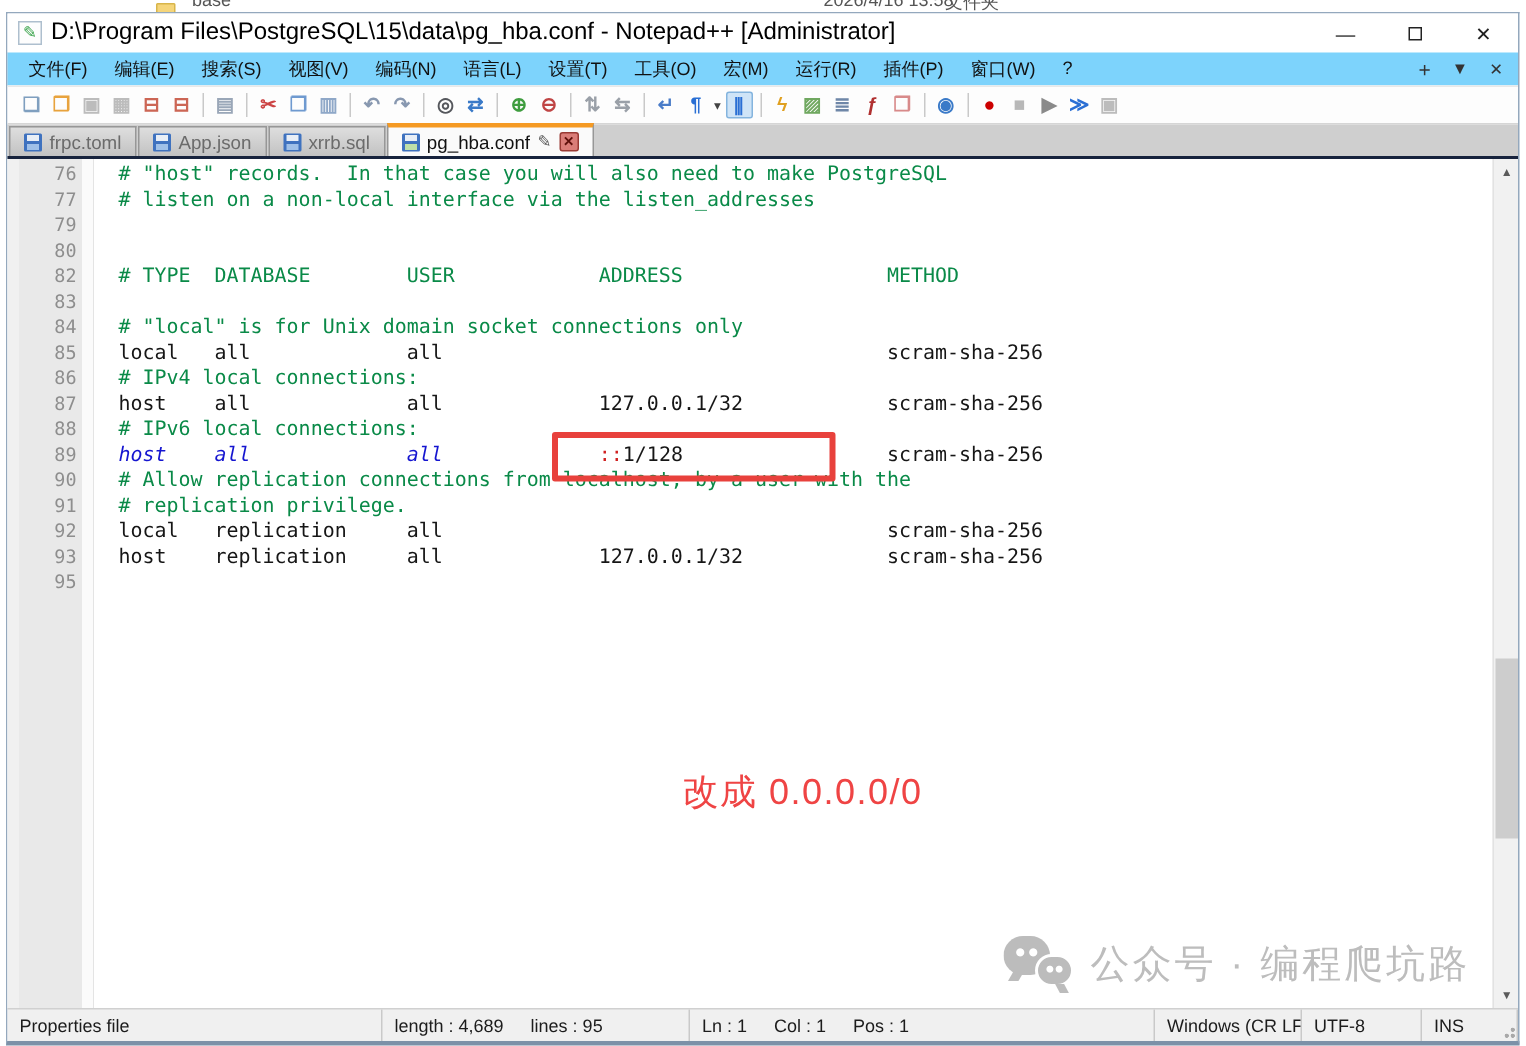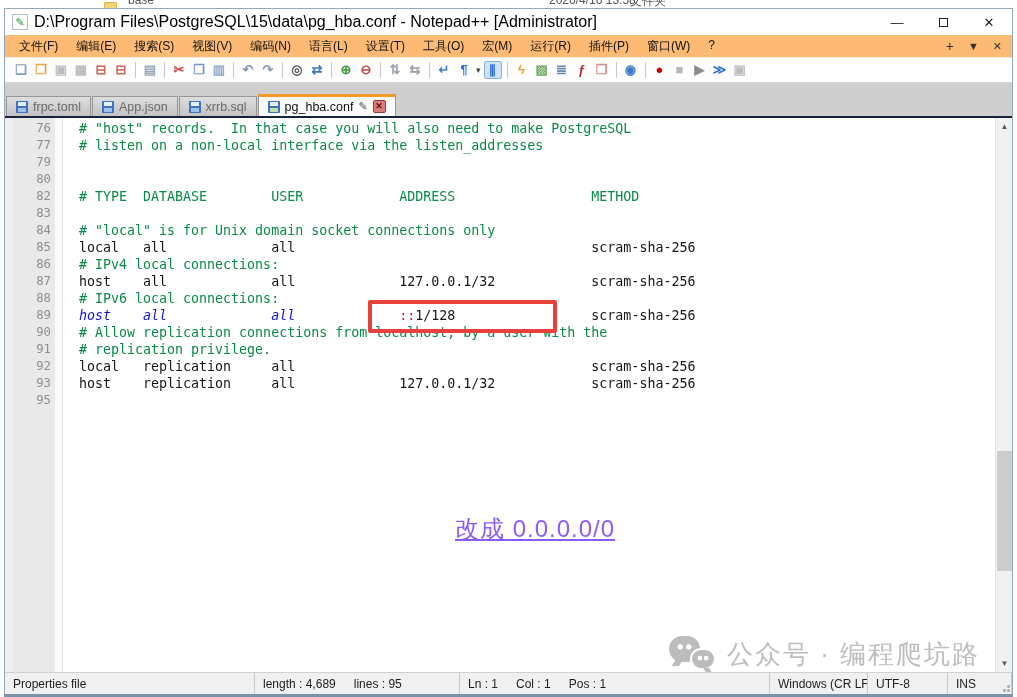--- a/index.html
+++ b/index.html
@@ -22,38 +22,38 @@
   .titlebar { height:26px; display:flex; align-items:center; background:#fff;
     padding-left:7px; flex:0 0 auto; }
   .app-icon { width:16px; height:16px; border:1px solid #aebfce; background:#fdfdfd;
     color:#2e9e40; font-size:11px; line-height:14px; text-align:center; margin-right:6px; }
   .title-text { font-size:16px; color:#000; }
   .win-controls { margin-left:auto; display:flex; height:100%; }
   .win-btn { width:46px; height:100%; display:flex; align-items:center; justify-content:center;
     font-size:13px; color:#222; cursor:default; }
   .win-btn.max span { display:block; width:9px; height:9px; border:1px solid #222; }
 
-  .menubar { height:22px; display:flex; align-items:center; background:#fdba74;
+  .menubar { height:22px; display:flex; align-items:center; background:#7dd3fc;
     padding-left:5px; flex:0 0 auto; font-size:12px; color:#111; }
   .menu-item { padding:2px 9px; }
   .menu-extras { margin-left:auto; display:flex; align-items:center; gap:14px;
     padding-right:10px; color:#333; }
   .menu-extras .mx { font-size:11px; }
   .menu-extras .mx.plus { font-size:14px; }
 
   .toolbar { height:26px; display:flex; align-items:center; background:#fdfdfd;
     border-top:1px solid #e8e8e8; border-bottom:1px solid #d6d6d6; padding-left:6px;
     flex:0 0 auto; }
   .tb { width:18px; height:18px; margin:0 1px; text-align:center; line-height:18px;
     font-size:13px; font-weight:bold; }
   .tb.act { background:#cfe4f7; border:1px solid #84b4de; border-radius:2px; }
   .tbsep { width:1px; height:16px; background:#c9c9c9; margin:0 4px; }
   .tbcaret { font-size:9px; color:#444; margin:0 2px; }
 
-  .tabbar { height:35px; background:#cfcfcf; display:flex; align-items:flex-end;
+  .tabbar { height:23px; background:#cfcfcf; display:flex; align-items:flex-end;
     border-bottom:2px solid #17233d; padding-left:1px; flex:0 0 auto; }
   .tab { display:flex; align-items:center; gap:5px; height:20px; padding:0 9px;
     background:linear-gradient(#dedede,#c2c2c2); border:1px solid #979797;
     border-bottom:none; font-size:12.5px; color:#6b6b6b; margin-right:1px; }
   .tab.active { height:22px; background:#fafafa; color:#111;
     border-top:3px solid #f59a23; }
   .floppy { width:12px; height:12px; background:#3f72bf; border-radius:1px;
     position:relative; flex:0 0 auto; }
   .floppy i { position:absolute; left:2px; top:1px; width:8px; height:4px; background:#e8eef6; }
   .floppy b { position:absolute; left:2px; bottom:1px; width:8px; height:4px; background:#9fc0e8; }
@@ -72,22 +72,22 @@
   .ln { display:inline-block; width:46px; text-align:right; color:#8e8e8e;
     font-size:12.3px; vertical-align:top; }
   .lt { padding-left:28px; }
   .sg.cm { color:#0a8a48; }
   .sg.df { color:#161616; }
   .sg.kw { color:#1515d0; font-style:italic; }
   .sg.op { color:#d02020; }
 
   .red-box { position:absolute; left:363px; top:182px; width:189px; height:33px;
     border:4px solid #e8413c; border-radius:2px; }
-  .annotation { position:absolute; left:450px; top:395px; font-size:24px;
-    color:#8b5cf6; letter-spacing:1px;text-decoration:underline; }
+  .annotation { position:absolute; left:450px; top:406px; font-size:24px;
+    color:#ef4444; letter-spacing:1px; }
 
   .watermark { position:absolute; left:664px; top:516px; display:flex;
     align-items:center; gap:10px; }
   .wm-logo { width:48px; height:40px; position:relative; flex:0 0 auto; }
   .wm-b1 { position:absolute; left:0; top:2px; width:31px; height:26px; border-radius:13px;
     background:radial-gradient(circle at 36% 42%, #fff 2.4px, transparent 3px),
                radial-gradient(circle at 64% 42%, #fff 2.4px, transparent 3px), #bcbcbc; }
   .wm-b1t { position:absolute; left:5px; top:25px; width:7px; height:7px; background:#bcbcbc;
     transform:skewX(-30deg); }
   .wm-b2 { position:absolute; left:21px; top:14px; width:26px; height:22px; border-radius:11px;

